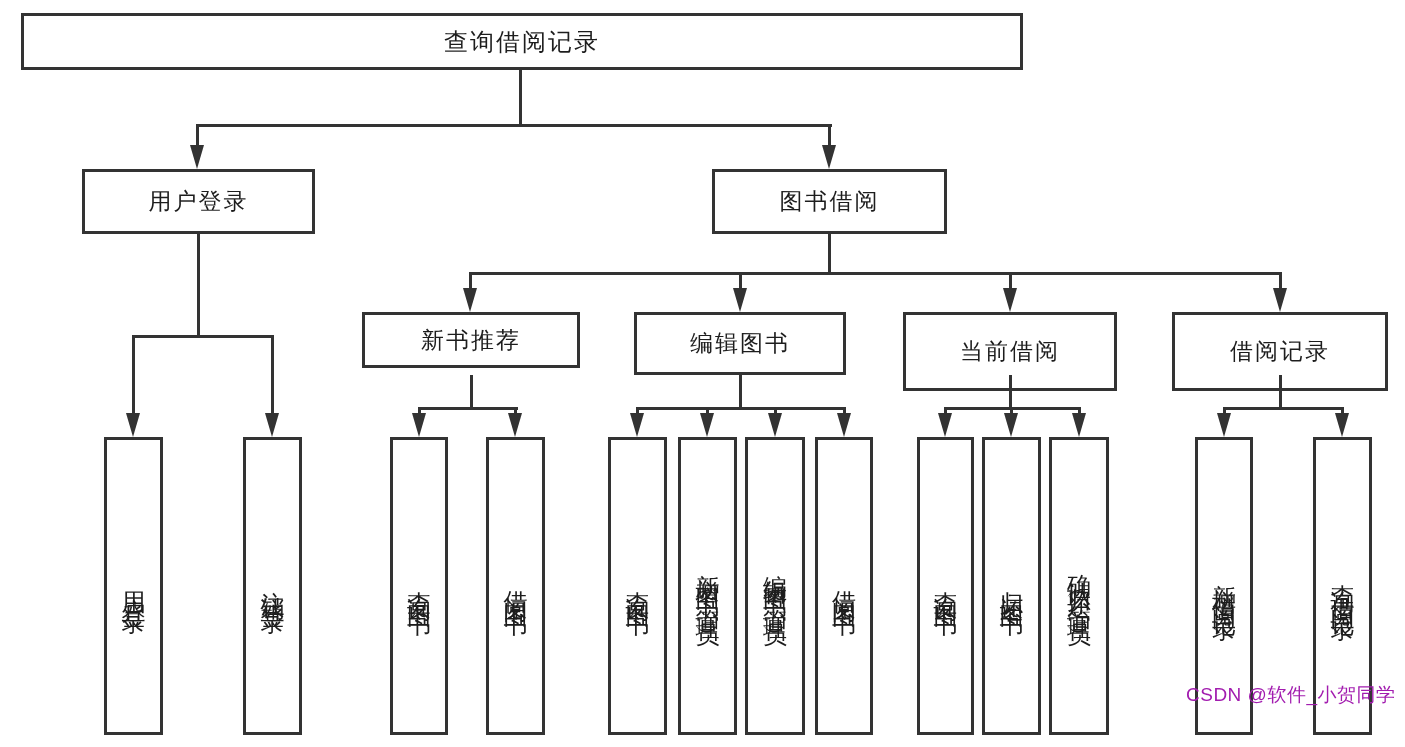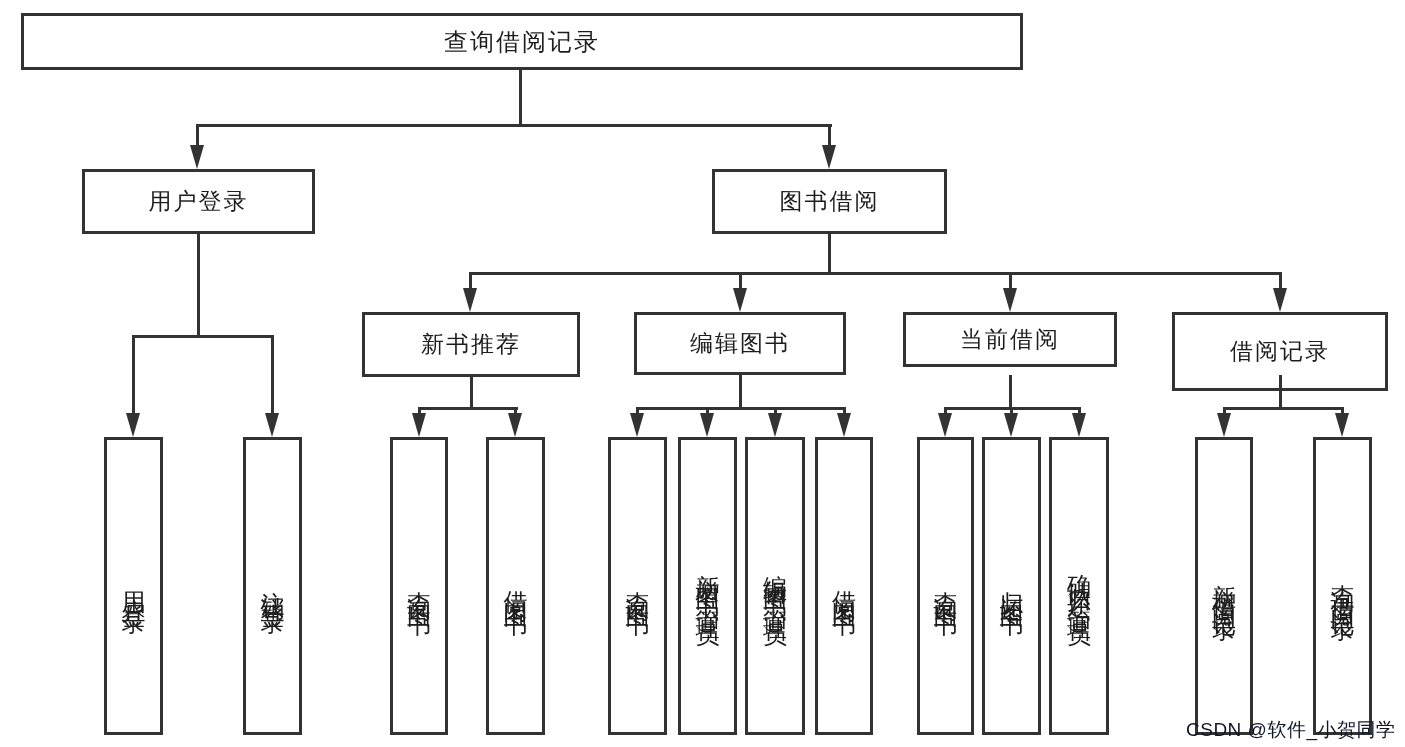--- a/index.html
+++ b/index.html
@@ -37,24 +37,24 @@
   .vl{position:absolute;width:3px;background:#333333;}
   .hl{position:absolute;height:3px;background:#333333;}
   .ar{
     position:absolute;width:0;height:0;
     border-left:7px solid transparent;
     border-right:7px solid transparent;
     border-top:24px solid #333333;
   }
   .watermark{
     position:absolute;
-    left:1186px;top:717px;
+    left:1186px;top:682px;
     font-size:19px;
     letter-spacing:0.5px;
-    color:#0f172a;
+    color:#a21caf;
     z-index:10;
     white-space:nowrap;
   }
 </style>
 </head>
 <body>
 
 <div class="stage">
 
   <div class="node title-box" style="left:21px;top:13px;width:1002px;height:57px">
@@ -62,29 +62,29 @@
   </div>
 
   <div class="node" style="left:82px;top:169px;width:233px;height:65px">
     <span class="lbl">用户登录</span>
   </div>
 
   <div class="node" style="left:712px;top:169px;width:235px;height:65px">
     <span class="lbl">图书借阅</span>
   </div>
 
-  <div class="node" style="left:362px;top:312px;width:218px;height:65px">
+  <div class="node" style="left:362px;top:312px;width:218px;height:56px">
     <span class="lbl">新书推荐</span>
   </div>
 
   <div class="node" style="left:634px;top:312px;width:212px;height:63px">
     <span class="lbl">编辑图书</span>
   </div>
 
-  <div class="node" style="left:903px;top:312px;width:214px;height:55px">
+  <div class="node" style="left:903px;top:312px;width:214px;height:79px">
     <span class="lbl">当前借阅</span>
   </div>
 
   <div class="node" style="left:1172px;top:312px;width:216px;height:79px">
     <span class="lbl">借阅记录</span>
   </div>
 
   <div class="node leaf" style="left:104px;top:437px;width:59px;height:298px">
     <span class="vlbl">用户登录</span>
   </div>

